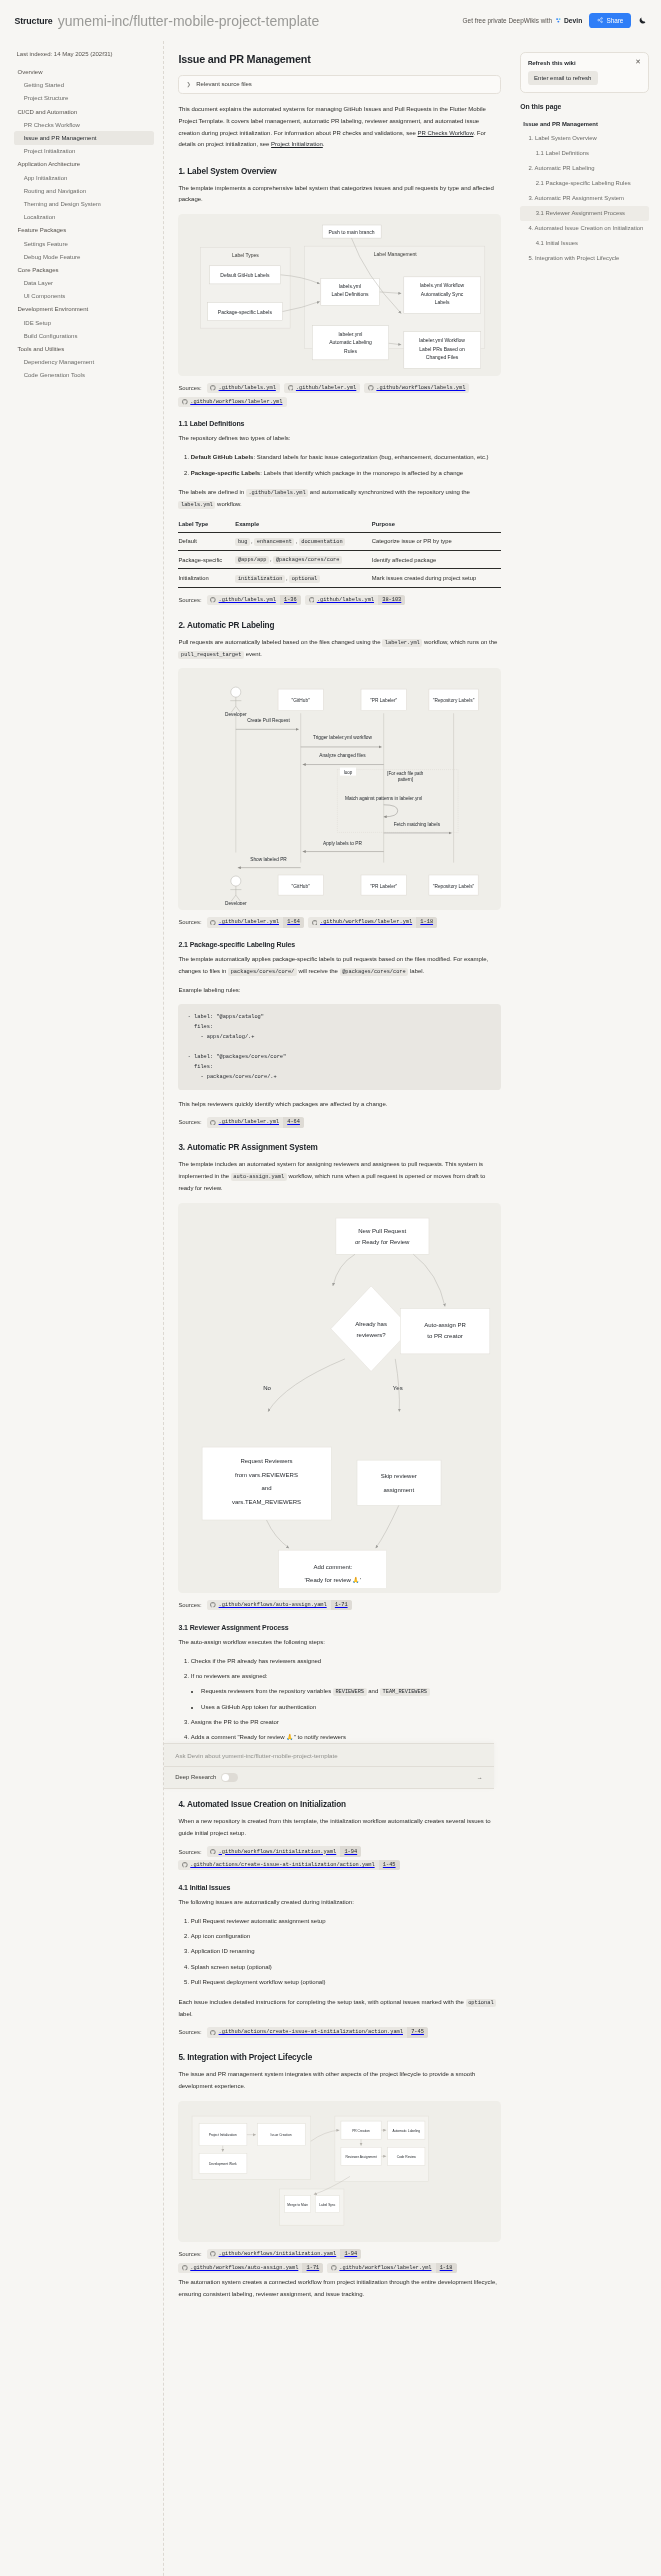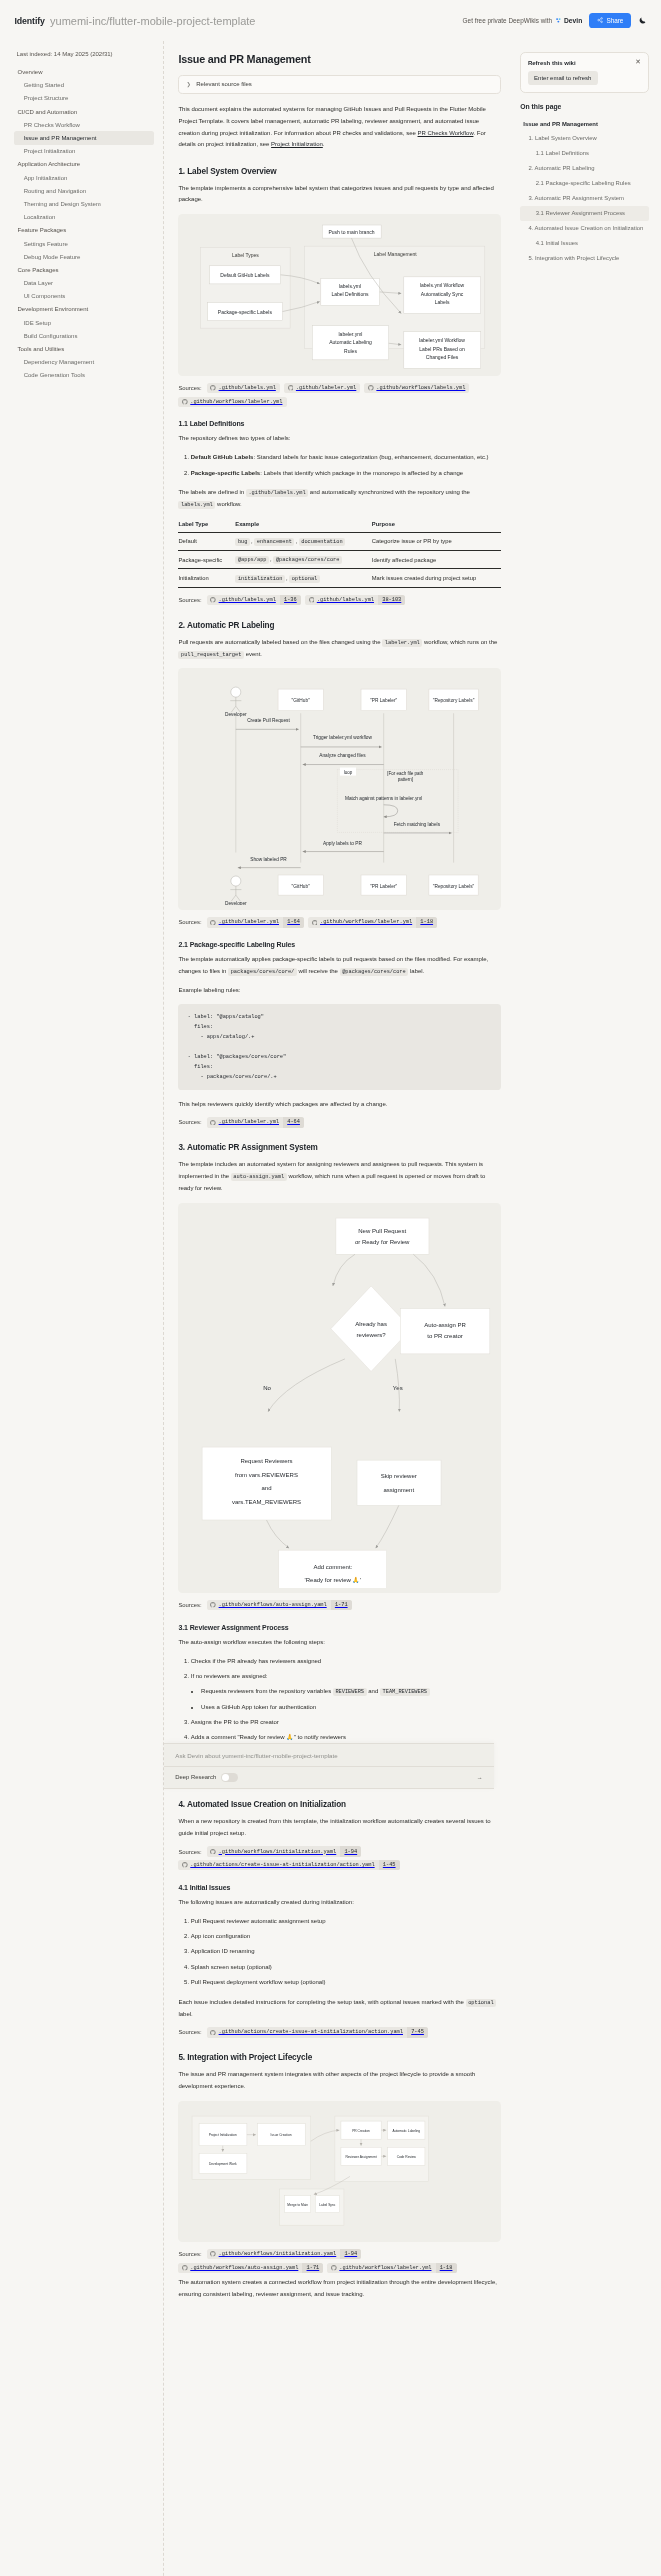--- a/index.html
+++ b/index.html
@@ -11,21 +11,21 @@
     color:#1f2328;
     -webkit-font-smoothing:antialiased;
   }
 
   
   .topbar{
     height:41px; display:flex; align-items:center;
     padding:0 14.4px; gap:5.2px;
   }
   .brand{ font-size:8.8px; font-weight:700; color:#1f2328; letter-spacing:-0.1px;}
-  .repo{ font-size:11px; color:#9a9a97; }
+  .repo{ font-size:14px; color:#9a9a97; }
   .topbar-right{ margin-left:auto; display:flex; align-items:center; gap:7.2px; }
   .promo{ font-size:6.4px; color:#57534e; display:flex; align-items:center; gap:2.6px;}
   .devin-logo{ width:6.7px; height:6.7px; display:inline-block; }
   .devin-word{ font-weight:700; color:#1f2328; font-size:6.7px;}
   .share-btn{
     background:#2f7ef7; color:#fff; border:none; border-radius:3.6px;
     font-size:6.4px; padding:4.1px 7.7px; display:flex; align-items:center; gap:3.1px;
     cursor:pointer; font-family:"Liberation Sans", sans-serif;
   }
   .moon{ width:9.3px; height:9.3px; cursor:pointer; }
@@ -128,21 +128,21 @@
   .ask-foot{ display:flex; align-items:center; gap:4.6px; padding:5.2px 11.3px 6.2px; border-top:0.5px solid #e0ddd6;}
   .ask-foot span{ font-size:5.9px; color:#3b3b38;}
   .toggle{ width:17.5px; height:9.3px; background:#dedbd5; border-radius:4.6px; position:relative; cursor:pointer;}
   .toggle .knob{ position:absolute; top:1px; left:1px; width:7.2px; height:7.2px; background:#fff; border-radius:50%;}
   .send-ico{ margin-left:auto; color:#9a9a97; font-size:6.7px;}
 </style>
 </head>
 <body>
 
 <div class="topbar">
-  <span class="brand">Identify</span>
+  <span class="brand">Structure</span>
   <span class="repo">yumemi-inc/flutter-mobile-project-template</span>
   <div class="topbar-right">
     <span class="promo">
       <span>Get free private DeepWikis with</span>
       <svg class="devin-logo" viewBox="0 0 16 16">
           <circle cx="5" cy="5" r="2.3" fill="#2f7ef7"></circle>
           <circle cx="11" cy="5" r="2.3" fill="#59c0e8"></circle>
           <circle cx="8" cy="11" r="2.3" fill="#2f7ef7"></circle>
         </svg>
       <span class="devin-word">Devin</span>

